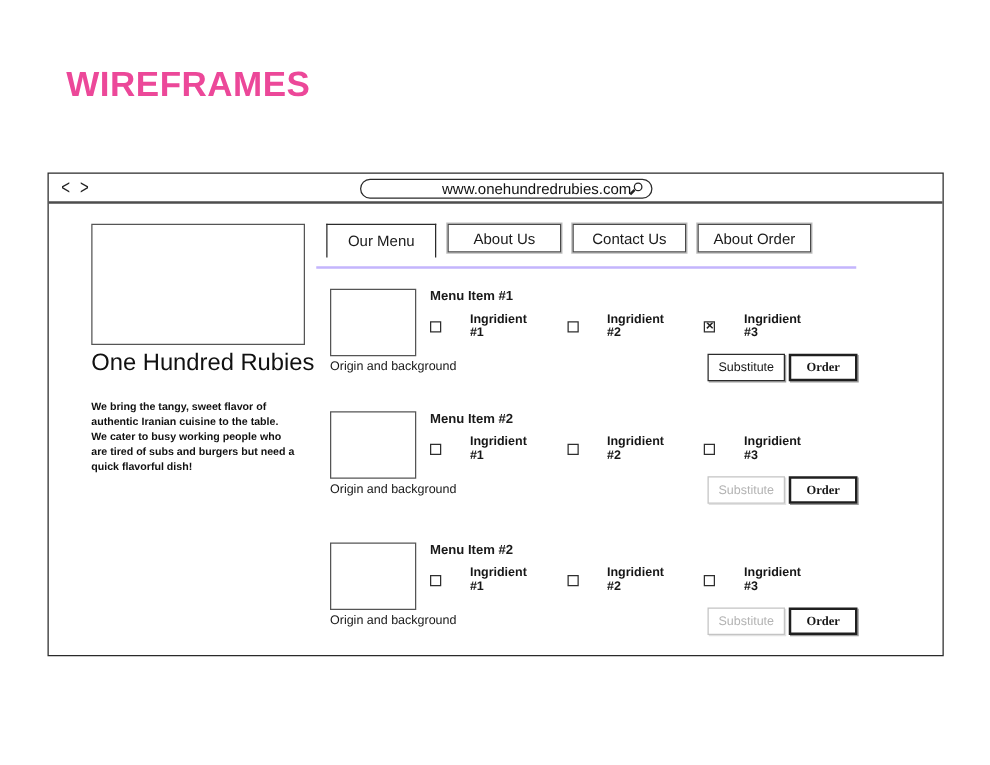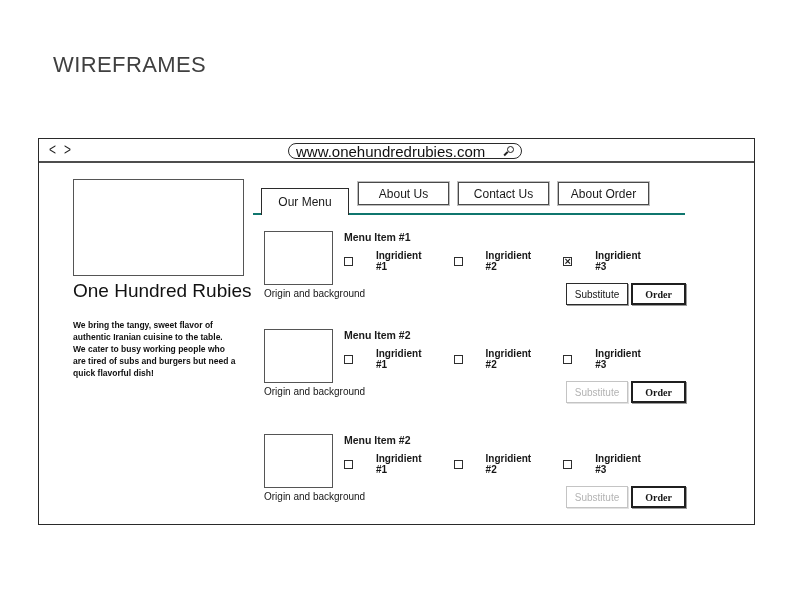--- a/index.html
+++ b/index.html
@@ -1,50 +1,50 @@
 <!DOCTYPE html>
 <html><head>
 <meta charset="utf-8">
 <style>
   * { margin:0; padding:0; box-sizing:border-box; }
   html,body { width:792px; height:612px; background:#ffffff; overflow:hidden;
               font-family:"Liberation Sans","DejaVu Sans",sans-serif; color:#1a1a1a; }
 
-  .page-title { position:absolute; left:53px; top:52px; font-size:22px; font-weight:normal;
-                letter-spacing:0.4px; color:#404040; }
+  .page-title { position:absolute; left:53px; top:52px; font-size:28px; font-weight:bold;
+                letter-spacing:0.4px; color:#ec4899; }
 
   
   .window { position:absolute; left:38px; top:138px; width:717px; height:387px;
             border:1px solid #2a2a2a; background:#fff; }
 
   .chrome { position:absolute; left:0; top:0; width:100%; height:24px;
             border-bottom:2px solid #4d4d4d; }
   .nav-arrows { position:absolute; left:10px; top:4px; display:flex; gap:8px; }
   .nav-arrow { font-size:12px; color:#222; transform:scaleY(1.35); line-height:14px; cursor:default; }
   .url-bar { position:absolute; left:249px; top:4px; width:234px; height:16px;
              border:1px solid #2a2a2a; border-radius:8px; background:#fff;
              display:flex; align-items:center; padding:0 7px; }
-  .url-text { font-size:15px; color:#111; flex:1; white-space:nowrap; }
+  .url-text { font-size:12px; color:#111; flex:1; white-space:nowrap;text-align:right; }
   .mag { position:relative; width:9px; height:10px; }
   .mag-circle { position:absolute; right:0; top:0; width:7px; height:7px;
                 border:1.2px solid #222; border-radius:50%; }
   .mag-handle { position:absolute; left:0px; bottom:0px; width:1.5px; height:5px;
                 background:#222; transform:rotate(45deg); }
 
   
   .logo-box { position:absolute; left:34px; top:40px; width:171px; height:97px;
               border:1px solid #555; background:#fff; }
   .brand { position:absolute; left:34px; top:141px; font-size:19px; color:#111; }
   .pitch { position:absolute; left:34px; top:180px; width:164px; font-size:8.5px;
            font-weight:600; line-height:1.42; color:#111; }
 
   
   .tabs { position:absolute; left:214px; top:40px; width:432px; height:36px;
-          display:flex; align-items:flex-end; gap:9px; padding-left:8px;
-          border-bottom:2px solid #0f766e; }
+          display:flex; gap:9px; padding-left:8px;
+          border-bottom:2px solid #c4b5fd; }
   .tab { display:flex; align-items:center; justify-content:center;
          font-size:12px; background:#fff; cursor:default; position:relative; }
   .tab.active { width:88px; height:27px; border:1px solid #2b2b2b; border-bottom:none;
                 margin-bottom:-2px; z-index:2; }
   .tab.inactive { width:91px; height:23px; border:1px solid #4a4a4a;
                   box-shadow:0 0 0 1px #bdbdbd; margin-bottom:8px; }
 
   
   .menu-item { position:absolute; left:225px; width:390px; height:80px; }
   .menu-item.pos-0 { top:92px; }

